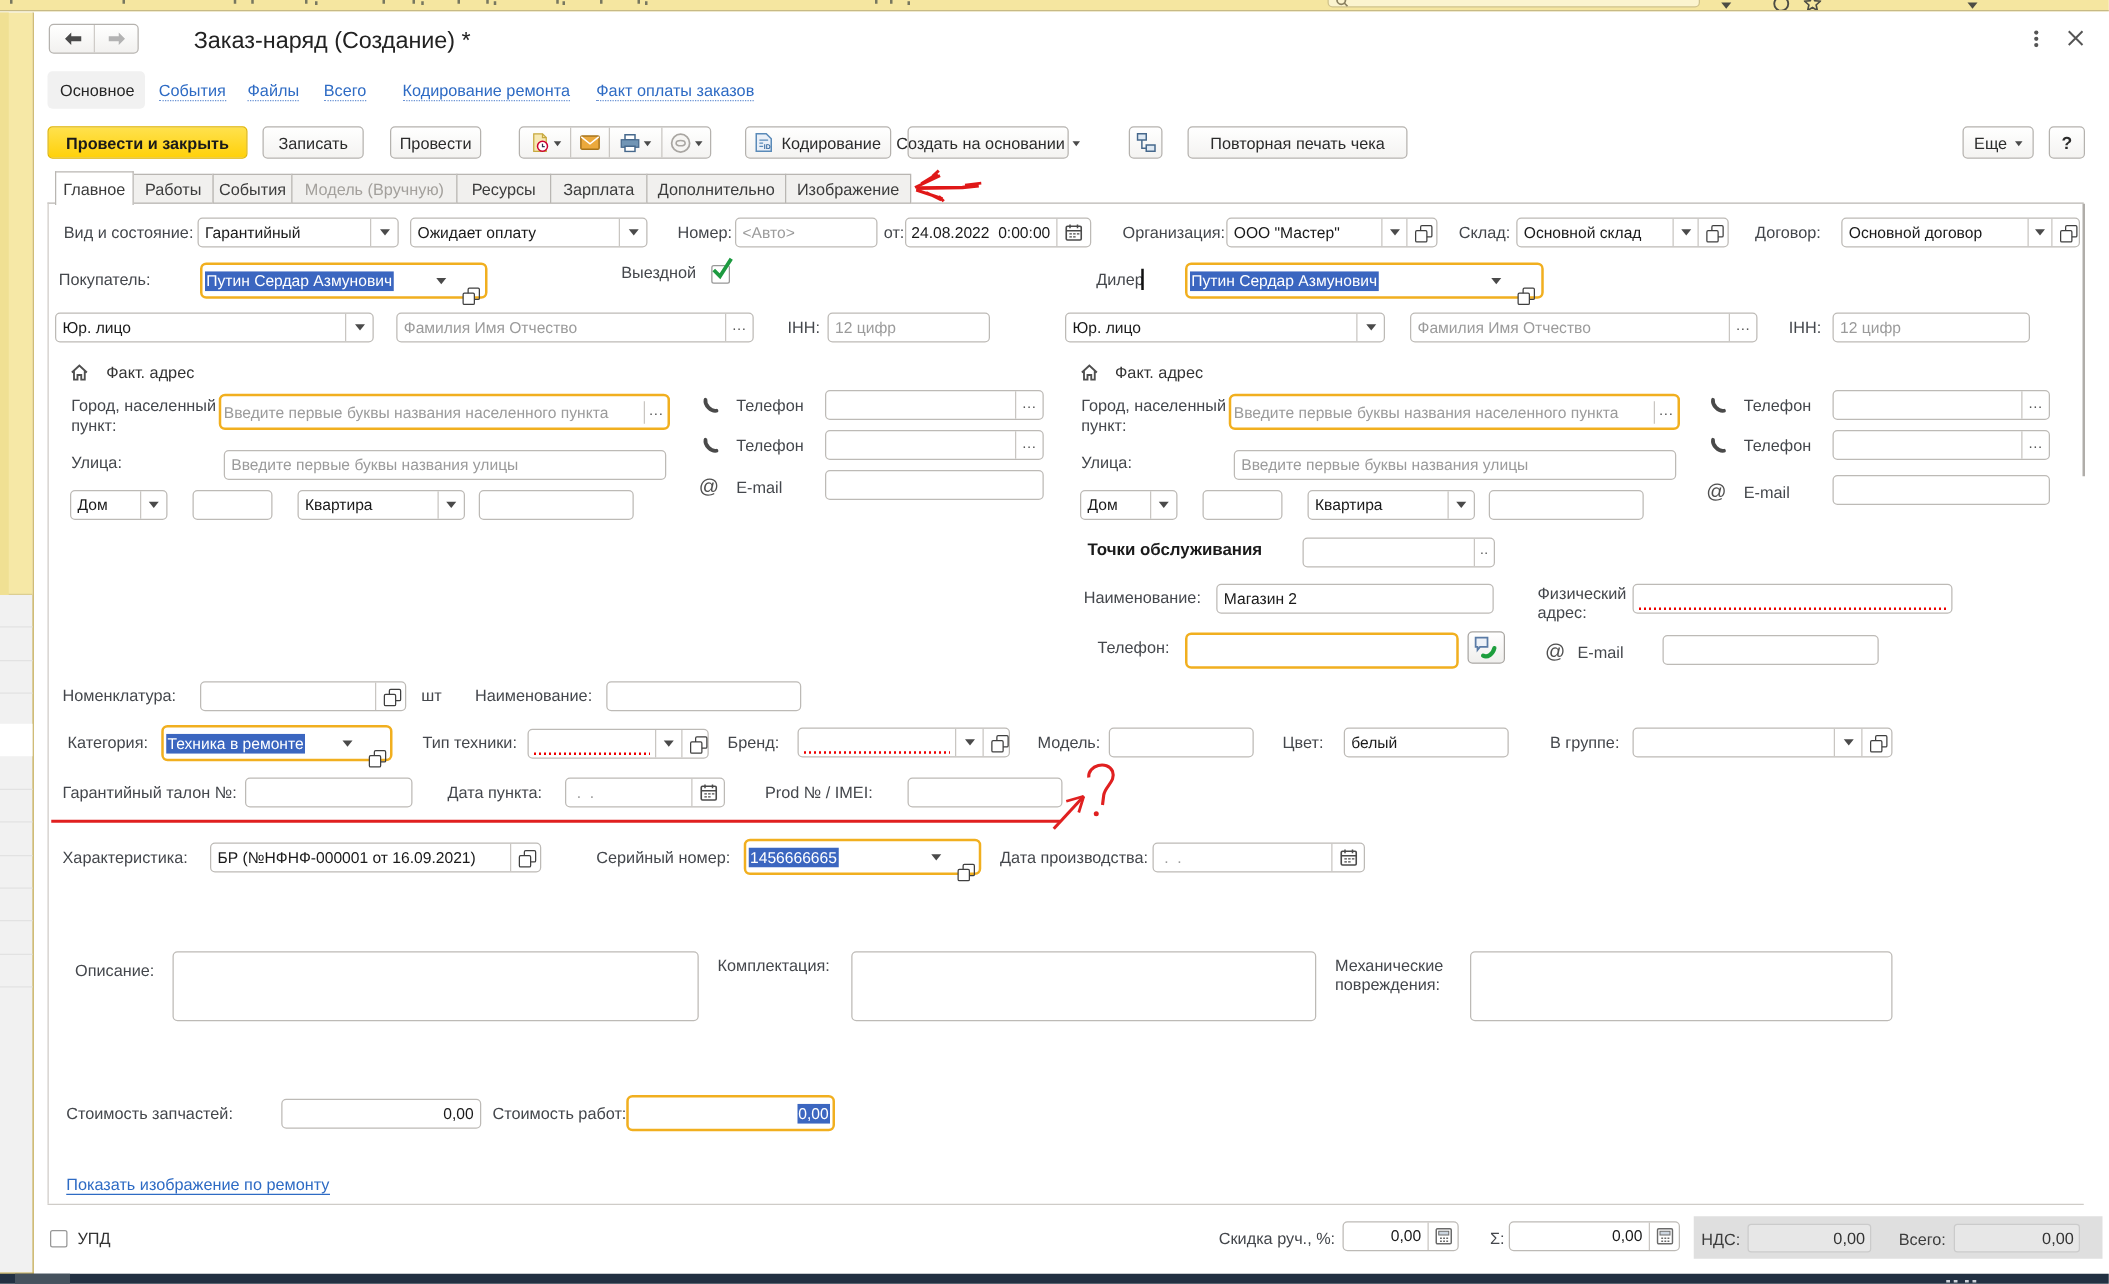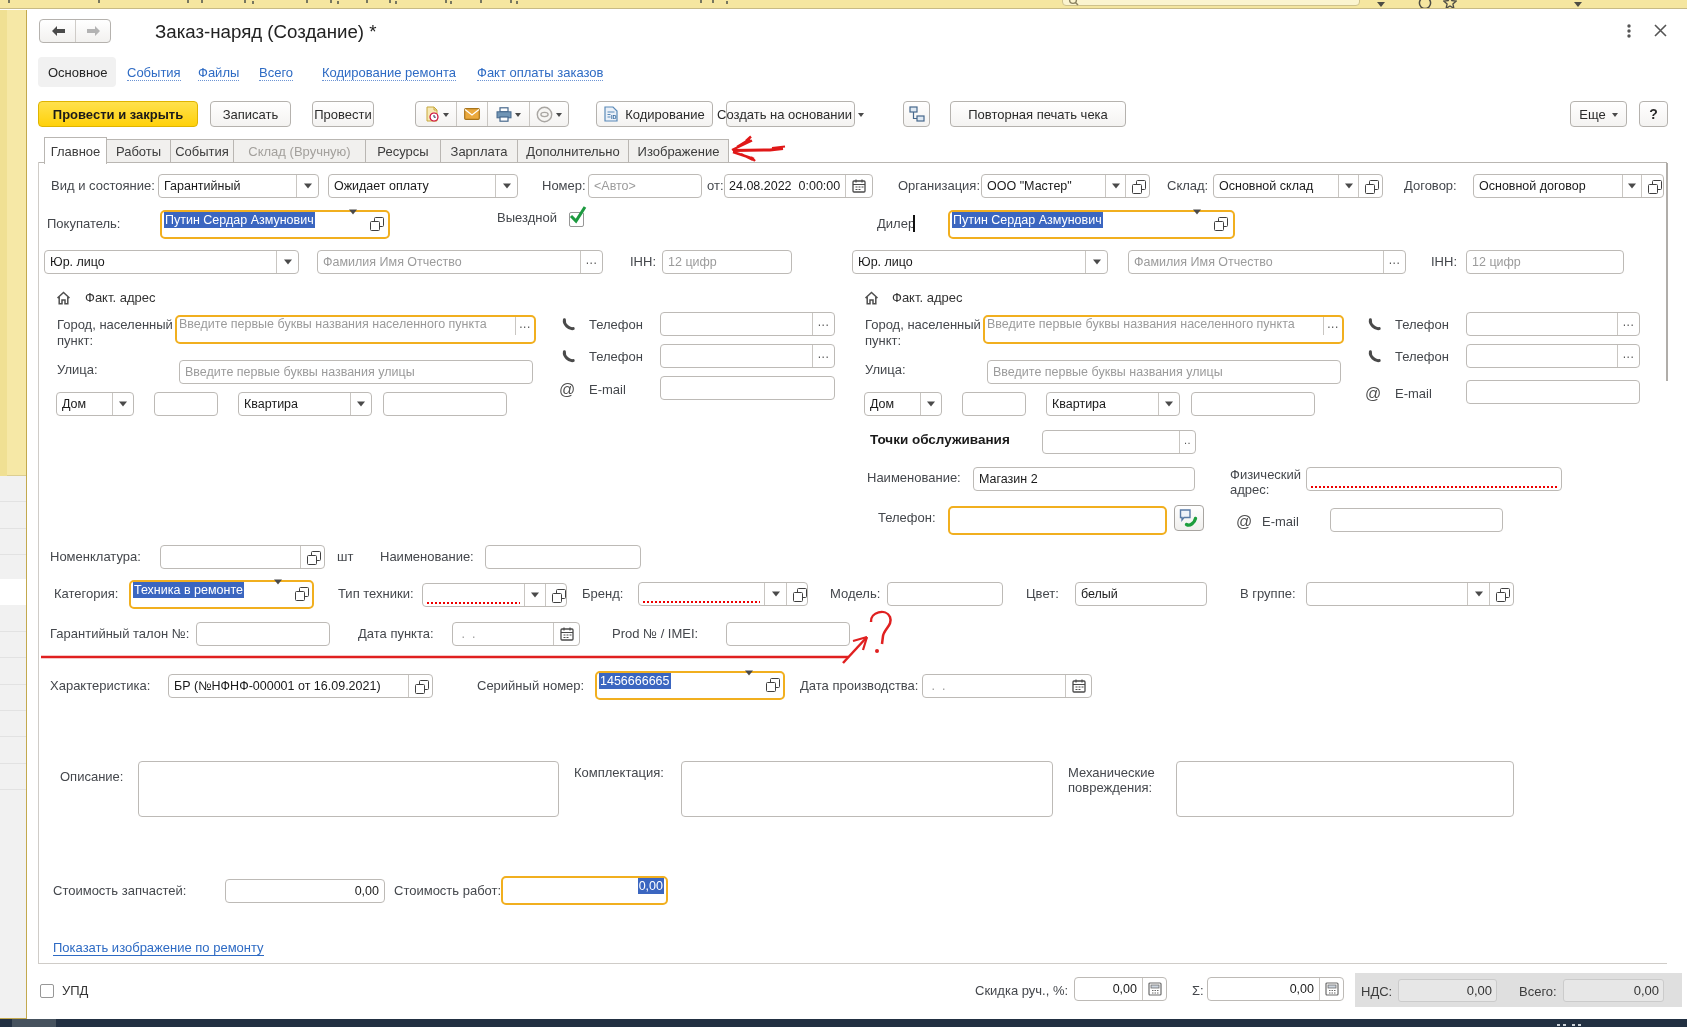--- a/index.html
+++ b/index.html
@@ -6,21 +6,21 @@
 .lbl{position:absolute;font-size:13px;color:#44474c;white-space:nowrap;line-height:15px;transform:translateY(-2px)}
 .w{position:absolute;display:flex;align-items:stretch;background:#fff;border:1px solid #bdbab6;border-radius:4px;height:24px;font-size:12.5px;color:#1a1a1a}
 .w .t{display:flex;align-items:center;padding:0 5px;flex:1;overflow:hidden;white-space:nowrap;position:relative}
 .s{border-left:1px solid #c9c6c2;display:flex;align-items:center;justify-content:center;position:relative}
 .ar{width:22px}
 .ar::after{content:'';position:absolute;left:50%;top:50%;transform:translate(-50%,-28%);border:4px solid transparent;border-top:5px solid #4a4a4a}
 .op{width:24px}
 .op::before{content:'';position:absolute;width:8px;height:8px;border:1.5px solid #3f3f3f;border-radius:1.5px;left:10px;top:5px}
 .op::after{content:'';position:absolute;width:8px;height:8px;border:1.5px solid #3f3f3f;border-radius:1.5px;left:6px;top:9px;background:#fff}
 .dts{width:22px;color:#555;font-size:12px;letter-spacing:.5px;padding-bottom:4px}
-.yw{position:absolute;display:flex;align-items:flex-start;background:#fff;border:2.5px solid #f1af1f;border-radius:5px;height:29px;font-size:12.5px;color:#1a1a1a}
+.yw{position:absolute;display:flex;align-items:center;background:#fff;border:2.5px solid #f1af1f;border-radius:5px;height:29px;font-size:12.5px;color:#1a1a1a}
 .yw .t{display:flex;align-items:center;padding:0 2px;flex:1;overflow:hidden;white-space:nowrap;position:relative}
 .ph{color:#9b9b9b}
 .sel{background:#3b66c0;color:#fff;padding:1px 1px}
 .rq{position:absolute;left:4px;right:4px;bottom:2px;height:2px;background:repeating-linear-gradient(90deg,#e00 0 2px,transparent 2px 4px)}
 .ta{position:absolute;border:1px solid #bdbab6;border-radius:4px;background:#fff}
 .btn{position:absolute;display:flex;align-items:center;justify-content:center;border:1px solid #b5b2ae;border-radius:4px;background:linear-gradient(#fff, #f4f3f1);font-size:13px;color:#2b2b2b;height:26px;white-space:nowrap}
 .tabi{position:absolute;top:139px;height:24px;background:#f1f0ee;border:1px solid #b9b6b2;display:flex;align-items:center;justify-content:center;font-size:13px;color:#3c3c3c;z-index:1}
 .cb{position:absolute;width:15px;height:15px;border:1px solid #979797;border-radius:2px;background:#fff}
 .mlink{position:absolute;font-size:13px;color:#2e6bc4;white-space:nowrap;border-bottom:1px dotted #6c94d4;line-height:15px}
 .cell{display:flex;align-items:center;justify-content:center;height:100%;position:relative}
@@ -112,21 +112,21 @@
 <div class="a" style="left:38px;top:57px;width:78px;height:30px;background:#f1f1f1;border-radius:4px"></div>
 <div class="a" style="left:48px;top:65px;font-size:13px;color:#262626">Основное</div>
 <div class="mlink" style="left:127px;top:65px">События</div>
 <div class="mlink" style="left:198px;top:65px">Файлы</div>
 <div class="mlink" style="left:259px;top:65px">Всего</div>
 <div class="mlink" style="left:322px;top:65px">Кодирование ремонта</div>
 <div class="mlink" style="left:477px;top:65px">Факт оплаты заказов</div>
 
 <div class="btn" style="left:38px;top:101px;width:160px;background:linear-gradient(#ffe14d,#ffd10a);border-color:#dfb400;font-weight:bold;color:#1a1a1a">Провести и закрыть</div>
 <div class="btn" style="left:210px;top:101px;width:81px">Записать</div>
-<div class="btn" style="left:312px;top:101px;width:62px">Провести</div>
+<div class="btn" style="left:312px;top:101px;width:73px">Провести</div>
 <div class="btn" style="left:415px;top:101px;width:154px;padding:0">
  <div class="cell" style="width:41px">
   <svg width="16" height="16">
         <path d="M3 1 h7 l3 3 v11 h-10 Z" fill="#f7e9b4" stroke="#c7a83e" stroke-width="1"></path>
         <path d="M10 1 v3 h3" fill="none" stroke="#c7a83e" stroke-width="1"></path>
         <circle cx="10" cy="11" r="4" fill="#fff" stroke="#c03" stroke-width="1.2"></circle>
         <path d="M10 9 v2.2 h1.8" stroke="#335" stroke-width="1" fill="none"></path>
       </svg>
   <span class="ccar"></span>
  </div>
@@ -167,21 +167,21 @@
       <path d="M4.5 6 v6.5 h3.5" fill="none" stroke="#46688c" stroke-width="1.2"></path>
     </svg>
 </div>
 <div class="btn" style="left:950px;top:101px;width:176px">Повторная печать чека</div>
 <div class="btn" style="left:1570px;top:101px;width:57px">Еще<span class="ccar" style="margin-left:6px"></span></div>
 <div class="btn" style="left:1639px;top:101px;width:29px;font-weight:bold;font-size:14px">?</div>
 
 <div class="a" style="left:38px;top:162px;width:1629px;height:1px;background:#b9b6b2"></div>
 <div class="tabi" style="left:106px;width:65px">Работы</div>
 <div class="tabi" style="left:170px;width:64px">События</div>
-<div class="tabi" style="left:233px;width:133px;color:#a3a09c">Склад (Вручную)</div>
+<div class="tabi" style="left:233px;width:133px;color:#a3a09c">Модель (Вручную)</div>
 <div class="tabi" style="left:365px;width:76px">Ресурсы</div>
 <div class="tabi" style="left:440px;width:78px">Зарплата</div>
 <div class="tabi" style="left:517px;width:112px">Дополнительно</div>
 <div class="tabi" style="left:628px;width:101px">Изображение</div>
 <div class="tabi" style="left:44px;width:63px;top:137px;height:27px;background:#fff;border-bottom:none;z-index:3">Главное</div>
 
 <div class="a" style="left:38px;top:162px;width:1px;height:801px;background:#cfccc8"></div>
 <div class="a" style="left:38px;top:963px;width:1629px;height:1px;background:#cfccc8"></div>
 <div class="a" style="left:1666px;top:163px;width:2px;height:218px;background:#b0ada9"></div>
 

